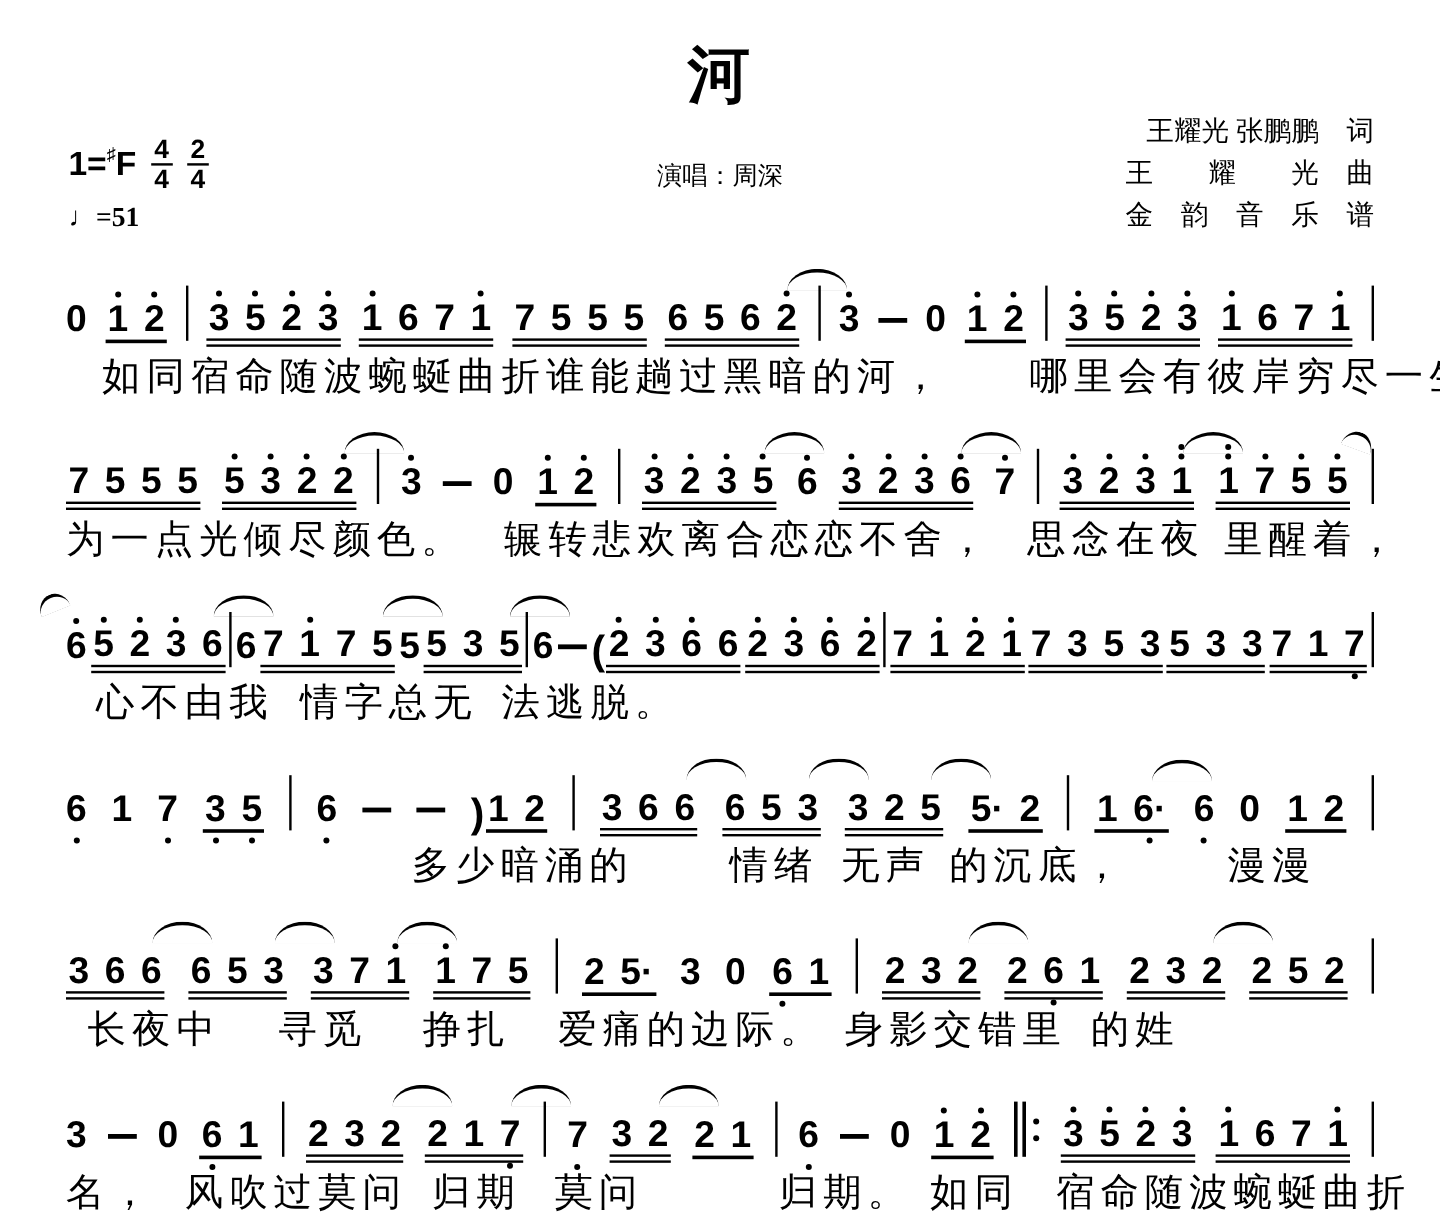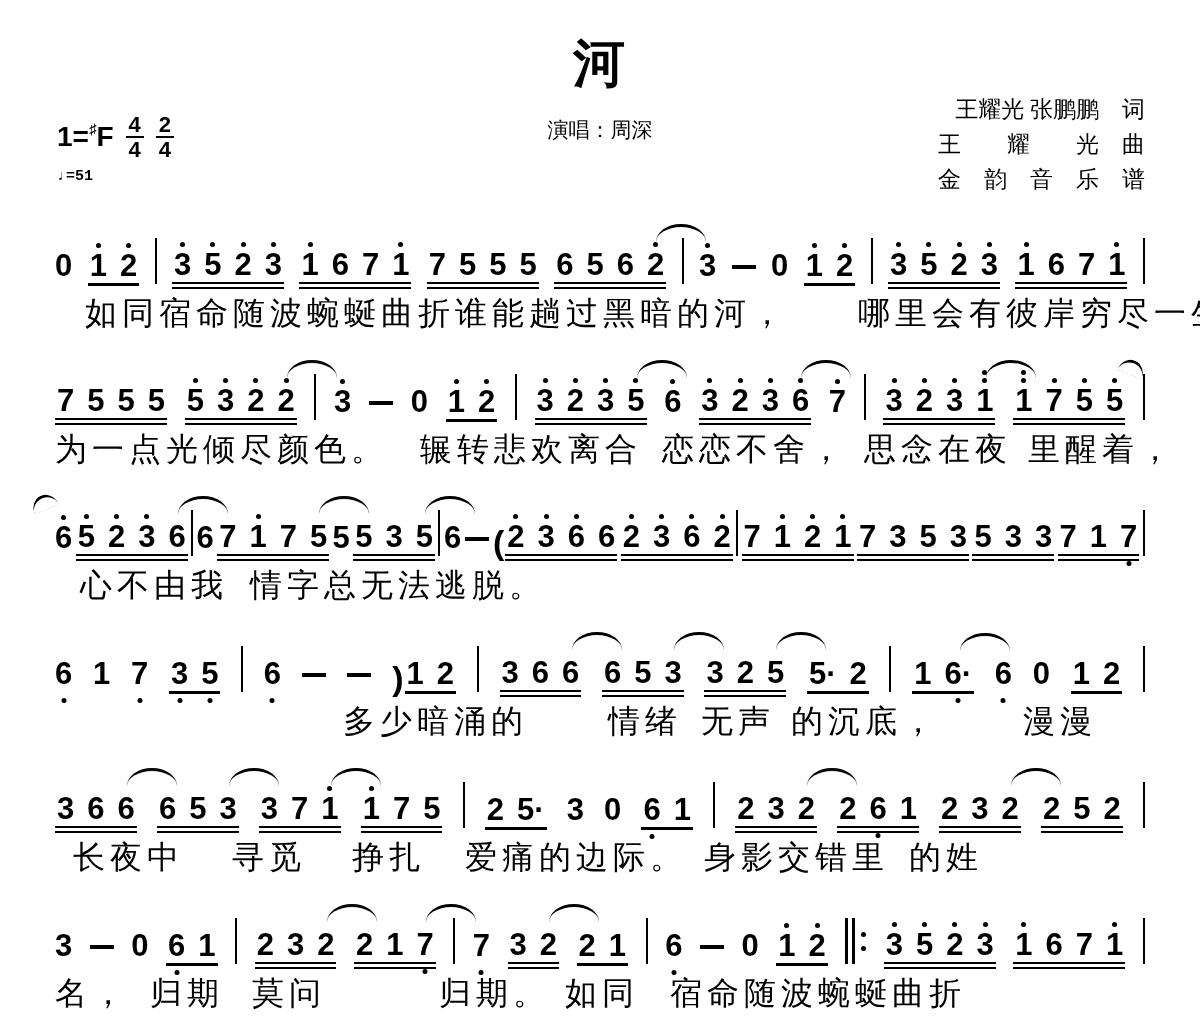--- a/index.html
+++ b/index.html
@@ -21,23 +21,23 @@
     font-size:23px;line-height:35px;
   }
   .keyblock{position:absolute;top:86px;left:2px;}
   .krow{display:flex;align-items:center;font-weight:700;
         font-family:"Liberation Sans","DejaVu Sans",sans-serif;font-size:28px;}
   .sharp{font-size:15px;vertical-align:top;position:relative;top:-9px;font-weight:700;}
   .frac{display:inline-flex;flex-direction:column;align-items:center;margin-left:12px;
         font-size:22px;line-height:21px;}
   .frac .num{border-bottom:2px solid #000;padding:0 3px 1px;}
   .frac .den{padding-top:1px;}
-  .tempo{margin-top:8px;font-weight:700;font-size:15px;
-         font-family:Liberation Mono, monospace;}
-  .performer{position:absolute;top:88px;left:0;right:0;text-align:center;font-size:21px;}
+  .tempo{margin-top:8px;font-weight:700;font-size:23px;
+         font-family:Liberation Serif, serif;}
+  .performer{position:absolute;top:104px;left:0;right:0;text-align:center;font-size:21px;}
   
   #music{margin-top:6px;}
   .mline{margin-bottom:26px;}
   .nrow{display:flex;justify-content:space-between;align-items:flex-end;height:70px;}
   .note{position:relative;display:inline-flex;flex-direction:column;align-items:center;}
   .note.solo{margin-bottom:8px;}
   .oa{height:20px;display:flex;flex-direction:column;justify-content:flex-end;
       align-items:center;gap:3px;padding-bottom:3px;}
   .oa i,.ob i,.rdots i{display:block;width:5px;height:5px;border-radius:50%;background:#000;}
   .nv{font-family:"Liberation Sans","DejaVu Sans",sans-serif;font-weight:700;
@@ -483,22 +483,22 @@
             </span>
             <span class="nv">5</span>
             <span class="arcr"></span>
           </span>
         </span>
         <span class="bar"></span>
       </div>
       <div class="lrow">
         <span class="lseg" style="margin-left: 0px;">为一点光倾尽颜色。</span>
         <span class="lseg" style="margin-left: 32px;">辗转悲欢离合</span>
-        <span class="lseg" style="margin-left: 20px;">恋恋不舍，</span>
-        <span class="lseg" style="margin-left: 17px;">思念在夜</span>
+        <span class="lseg" style="">恋恋不舍，</span>
+        <span class="lseg" style="margin-left: 29px;">思念在夜</span>
         <span class="lseg" style="margin-left: 16px;">里醒着，</span>
       </div>
     </div>
     <div class="mline">
       <div class="nrow">
         <span class="note solo">
           <span class="oa">
             <i></i>
           </span>
           <span class="nv">6</span>
@@ -705,21 +705,21 @@
             <span class="ob">
               <i></i>
             </span>
           </span>
         </span>
         <span class="bar"></span>
       </div>
       <div class="lrow">
         <span class="lseg" style="margin-left: 25px;">心不由我</span>
         <span class="lseg" style="margin-left: 22px;">情字总无</span>
-        <span class="lseg" style="">法逃脱。</span>
+        <span class="lseg" style="margin-left: 20px;">法逃脱。</span>
       </div>
     </div>
     <div class="mline">
       <div class="nrow">
         <span class="note solo">
           <span class="oa"></span>
           <span class="nv">6</span>
           <span class="ob">
             <i></i>
           </span>
@@ -1213,20 +1213,21 @@
             <span class="oa">
               <i></i>
             </span>
             <span class="nv">1</span>
           </span>
         </span>
         <span class="bar"></span>
       </div>
       <div class="lrow">
         <span class="lseg" style="margin-left: 0px;">名，</span>
+        <span class="lseg" style="margin-left: 25px;">风吹过莫问</span>
         <span class="lseg" style="margin-left: 21px;">归期</span>
         <span class="lseg" style="margin-left: 28px;">莫问</span>
         <span class="lseg" style="margin-left: 113px;">归期。</span>
         <span class="lseg" style="margin-left: 15px;">如同</span>
         <span class="lseg" style="margin-left: 31px;">宿命随波蜿蜒曲折</span>
       </div>
     </div>
   </div>
 
 </body></html>

